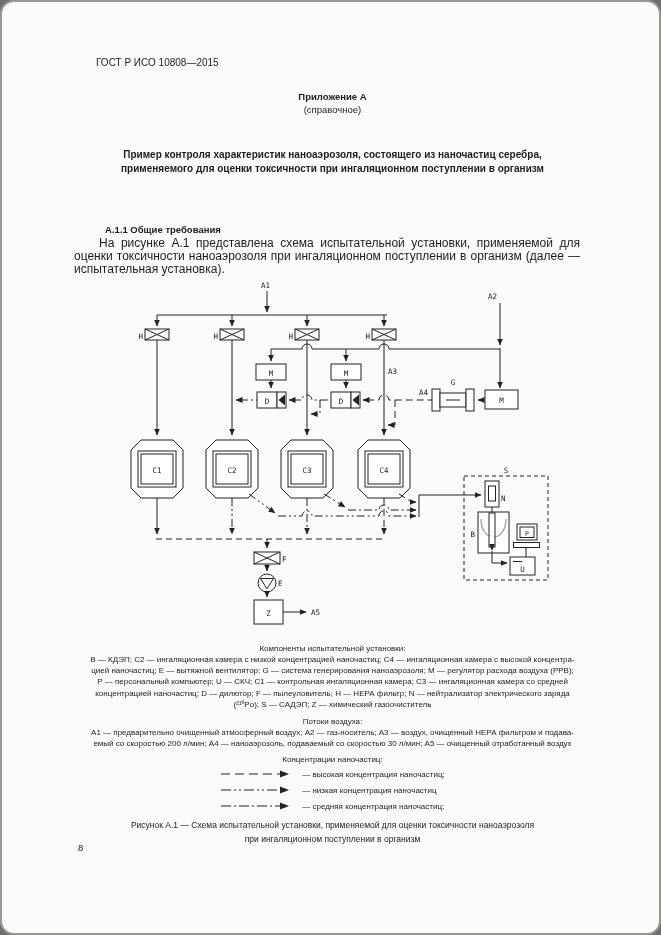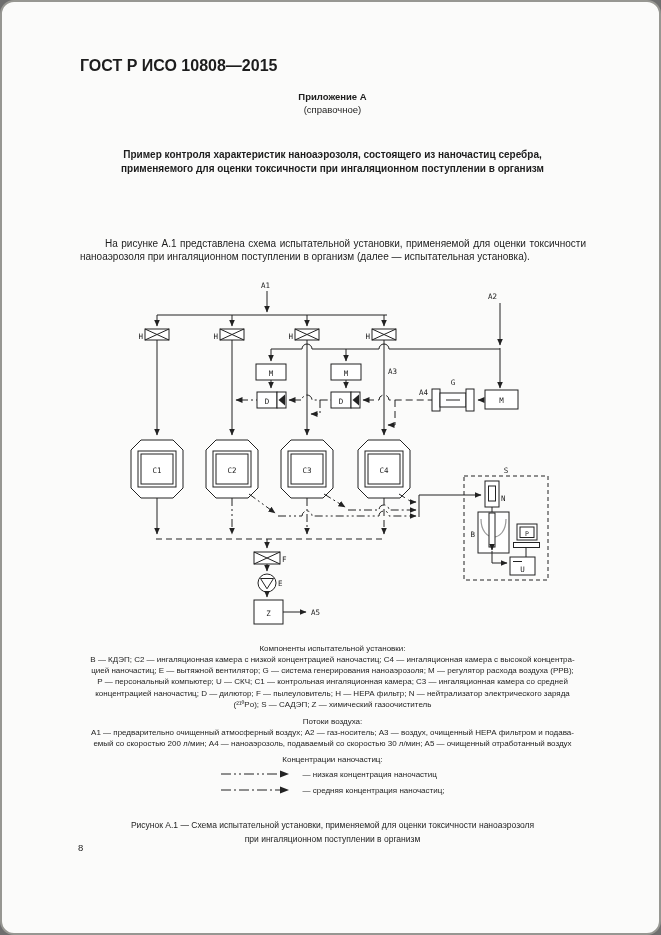--- a/index.html
+++ b/index.html
@@ -1,28 +1,28 @@
 <!DOCTYPE html>
 <html><head>
 <meta charset="utf-8">
 <style>
   html,body{margin:0;padding:0;background:#6e6e6e;}
   .stage{position:relative;width:661px;height:935px;font-family:"Liberation Sans",sans-serif;color:#1d1d1d;}
   .page{position:absolute;inset:0;background:#fbfbfa;border:2px solid #979792;border-radius:14px;overflow:hidden;box-sizing:border-box;}
   .abs{position:absolute;}
   .ctr{left:0;width:661px;text-align:center;}
-  .doc-header{top:55px;left:78px;font-size:16px;font-weight:bold;}
+  .doc-header{top:55px;left:94px;font-size:10px;font-weight:normal;}
   .appendix{top:89px;font-size:9.5px;font-weight:bold;}
   .appendix-note{top:102px;font-size:9.5px;}
   .title1{top:147px;font-size:10px;font-weight:bold;}
   .title2{top:161px;font-size:10px;font-weight:bold;}
   .sec{left:78px;width:506px;font-size:9.5px;font-weight:bold;text-indent:25px;line-height:13.5px;}
   .sec-a1{top:192px;}
   .sec-a11{top:221px;}
-  .para{top:235px;left:78px;width:506px;font-size:10px;text-indent:25px;line-height:13px;text-align:justify;}
+  .para{top:235px;left:72px;width:506px;font-size:12px;text-indent:25px;line-height:13px;text-align:justify;}
   .figure{top:275px;left:95px;}
   .notes{font-size:8px;line-height:11.2px;}
   .n-title{top:641px;}
   .n-lines{top:652px;}
   .f-title{top:714px;}
   .f-lines{top:725px;}
   .l-title{top:752px;}
   .legend{top:764px;left:0;width:661px;display:flex;flex-direction:column;align-items:center;}
   .legend-inner{display:flex;flex-direction:column;}
   .lrow{display:flex;align-items:center;height:16px;font-size:8px;}
@@ -45,20 +45,21 @@
 <body>
 
 <div class="stage">
 <div class="page">
 
   <div class="abs doc-header">ГОСТ Р ИСО 10808—2015</div>
   <div class="abs ctr appendix">Приложение А</div>
   <div class="abs ctr appendix-note">(справочное)</div>
   <div class="abs ctr title1">Пример контроля характеристик наноаэрозоля, состоящего из наночастиц серебра,</div>
   <div class="abs ctr title2">применяемого для оценки токсичности при ингаляционном поступлении в организм</div>
+  <div class="abs sec sec-a11">А.1.1  Общие требования</div>
   <div class="abs para">На рисунке А.1 представлена схема испытательной установки, применяемой для оценки токсичности наноаэрозоля при ингаляционном поступлении в организм (далее — испытательная установка).</div>
 
   <svg class="abs figure" width="470" height="355" viewBox="0 0 470 355">
     <defs>
       <marker id="ah" markerWidth="8" markerHeight="7" refX="6.5" refY="3" orient="auto">
         <path d="M0,0 L7,3 L0,6 Z" fill="#222"></path>
       </marker>
     </defs>
 
     <text class="tx" x="164" y="11">A1</text>
@@ -267,20 +268,27 @@
   <div class="abs ctr notes f-lines">
     <div>А1 — предварительно очищенный атмосферный воздух; А2 — газ-носитель; А3 — воздух, очищенный НЕРА фильтром и подава-</div>
     <div>емый со скоростью 200 л/мин; А4 — наноаэрозоль, подаваемый со скоростью 30 л/мин; А5 — очищенный отработанный воздух</div>
   </div>
 
   <div class="abs ctr notes l-title">Концентрации наночастиц:</div>
   <div class="abs legend">
     <div class="legend-inner">
       <div class="lrow">
         <svg width="72" height="10">
+          <line x1="1" y1="5" x2="61" y2="5" stroke="#222" stroke-width="1" stroke-dasharray="9,5"></line>
+          <path d="M60,1.5 L69,5 L60,8.5 Z" fill="#222"></path>
+        </svg>
+        <span>— высокая концентрация наночастиц;</span>
+      </div>
+      <div class="lrow">
+        <svg width="72" height="10">
           <line x1="1" y1="5" x2="61" y2="5" stroke="#222" stroke-width="1" stroke-dasharray="10,3,2,3,2,3"></line>
           <path d="M60,1.5 L69,5 L60,8.5 Z" fill="#222"></path>
         </svg>
         <span>— низкая концентрация наночастиц</span>
       </div>
       <div class="lrow">
         <svg width="72" height="10">
           <line x1="1" y1="5" x2="61" y2="5" stroke="#222" stroke-width="1" stroke-dasharray="10,3,2,3"></line>
           <path d="M60,1.5 L69,5 L60,8.5 Z" fill="#222"></path>
         </svg>

